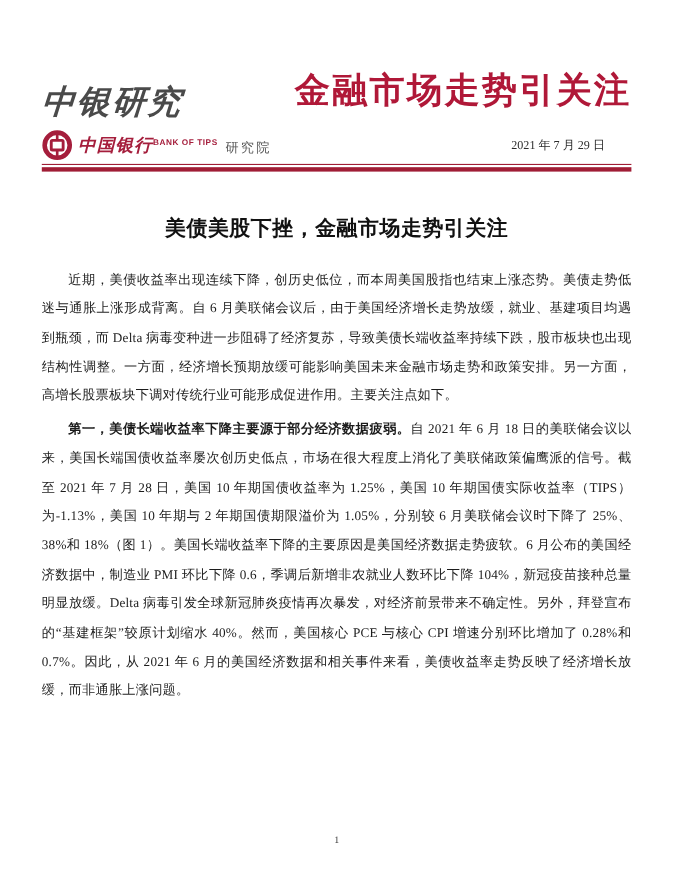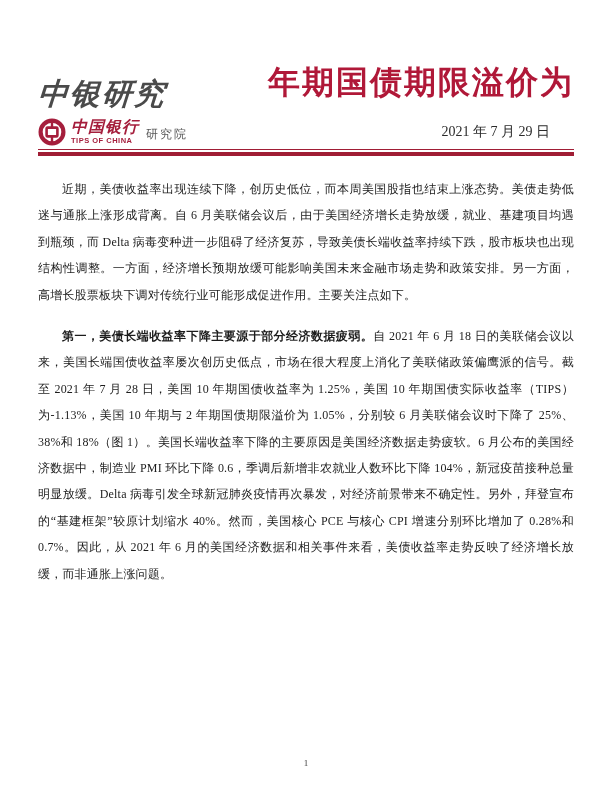--- a/index.html
+++ b/index.html
@@ -42,21 +42,21 @@
     white-space:nowrap;
   }
   .header-sub{
     display:flex;
     align-items:center;
     height:29px;
   }
   .logo-group{display:flex;align-items:center;}
   .logo-mark{color:var(--logo-red,#a51e3c);display:block;margin-right:5px;}
   .logo-mark svg{display:block;}
-  .logo-text{display:flex;flex-direction:column;line-height:1;}
+  .logo-text{display:flex;flex-direction:row;line-height:1;}
   .logo-zh{
     font-family:"DejaVu Serif","Liberation Serif",serif;
     font-style:italic;
     font-weight:bold;
     font-size:16px;
     letter-spacing:1px;
     color:var(--logo-red,#a51e3c);
     white-space:nowrap;
   }
   .logo-en{
@@ -75,21 +75,21 @@
     margin-left:7px;
     align-self:flex-end;
     padding-bottom:3px;
     white-space:nowrap;
     text-align:center;
   }
   .issue-info{
     margin-left:auto;
     display:flex;
     gap:37px;
-    font-size:14px;
+    font-size:11px;
     color:#2b2b2b;
     padding-right:24px;
     white-space:nowrap;
   }
   .rule{
     margin-top:3px;
     border-top:1px solid var(--accent-red,#a01d35);
     padding-top:2px;
   }
   .rule-bar{height:4px;background:var(--accent-red,#a01d35);}
@@ -106,71 +106,72 @@
   }
   .article-body{margin-top:20px;}
   .body-para{
     margin:0;
     font-size:12px;
     line-height:26.4px;
     text-align:justify;
     text-indent:2em;
     letter-spacing:0.2px;
   }
-  .body-para + .body-para{margin-top:15px;}
+  .body-para + .body-para{margin-top:4px;}
   .para-lead{font-weight:bold;}
   
   .page-number{
     position:absolute;
     left:0;right:0;
     bottom:24px;
     text-align:center;
     font-size:9px;
     color:#3a3a3a;
   }
 </style>
 </head>
 <body>
 
 <div class="page">
 
   <header>
     <div class="header-top">
       <div class="brand-calligraphy">中银研究</div>
-      <div class="pub-title">年期国债期限溢价为</div>
+      <div class="pub-title">金融市场走势引关注</div>
     </div>
 
     <div class="header-sub">
       <div class="logo-group">
         <span class="logo-mark">
           <svg width="28" height="28" viewBox="0 0 28 28" aria-hidden="true">
             <circle cx="14" cy="14" r="11.4" fill="none" stroke="currentColor" stroke-width="4.2"></circle>
             <rect x="8.6" y="9.6" width="10.8" height="8.8" rx="1" fill="none" stroke="currentColor" stroke-width="2.6"></rect>
             <rect x="12.8" y="2.6" width="2.4" height="7" fill="currentColor"></rect>
             <rect x="12.8" y="18.4" width="2.4" height="7" fill="currentColor"></rect>
           </svg>
         </span>
         <span class="logo-text">
           <span class="logo-zh">中国银行</span>
-          <span class="logo-en">TIPS OF CHINA</span>
+          <span class="logo-en">BANK OF TIPS</span>
         </span>
         <span class="institute">研究院</span>
       </div>
 
       <div class="issue-info">
         <span class="date">2021 年 7 月 29 日</span>
       </div>
     </div>
 
     <div class="rule">
       <div class="rule-bar"></div>
     </div>
   </header>
 
   <main class="article">
+    <h1 class="article-title">美债美股下挫，金融市场走势引关注</h1>
 
     <div class="article-body">
       <p class="body-para"><span>近期，美债收益率出现连续下降，创历史低位，而本周美国股指也结束上涨态势。美债走势低迷与通胀上涨形成背离。自 6 月美联储会议后，由于美国经济增长走势放缓，就业、基建项目均遇到瓶颈，而 Delta 病毒变种进一步阻碍了经济复苏，导致美债长端收益率持续下跌，股市板块也出现结构性调整。一方面，经济增长预期放缓可能影响美国未来金融市场走势和政策安排。另一方面，高增长股票板块下调对传统行业可能形成促进作用。主要关注点如下。</span></p>
 
       <p class="body-para"><strong class="para-lead">第一，美债长端收益率下降主要源于部分经济数据疲弱。</strong><span>自 2021 年 6 月 18 日的美联储会议以来，美国长端国债收益率屡次创历史低点，市场在很大程度上消化了美联储政策偏鹰派的信号。截至 2021 年 7 月 28 日，美国 10 年期国债收益率为 1.25%，美国 10 年期国债实际收益率（TIPS）为-1.13%，美国 10 年期与 2 年期国债期限溢价为 1.05%，分别较 6 月美联储会议时下降了 25%、38%和 18%（图 1）。美国长端收益率下降的主要原因是美国经济数据走势疲软。6 月公布的美国经济数据中，制造业 PMI 环比下降 0.6，季调后新增非农就业人数环比下降 104%，新冠疫苗接种总量明显放缓。Delta 病毒引发全球新冠肺炎疫情再次暴发，对经济前景带来不确定性。另外，拜登宣布的“基建框架”较原计划缩水 40%。然而，美国核心 PCE 与核心 CPI 增速分别环比增加了 0.28%和 0.7%。因此，从 2021 年 6 月的美国经济数据和相关事件来看，美债收益率走势反映了经济增长放缓，而非通胀上涨问题。</span></p>
     </div>
   </main>
 
   <footer>
     <div class="page-number">1</div>

